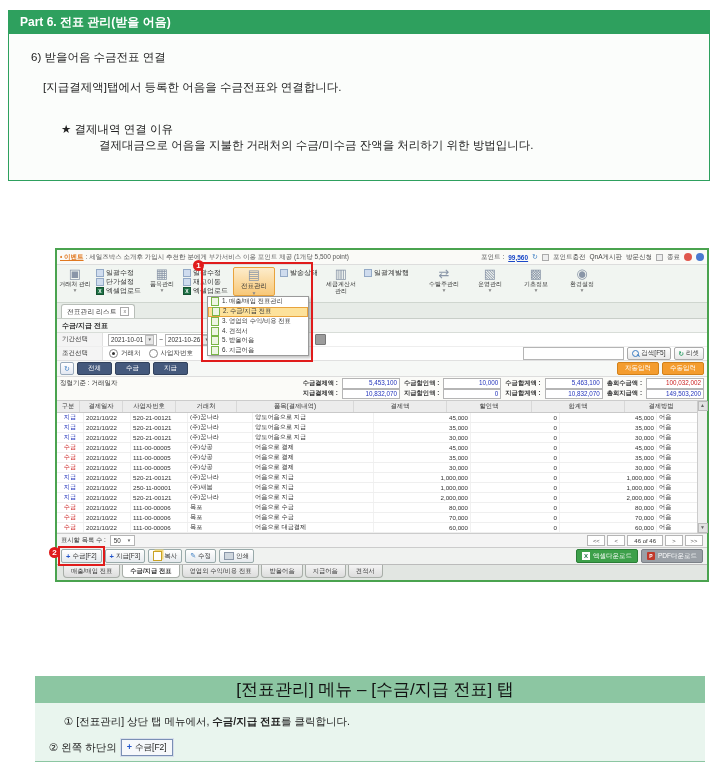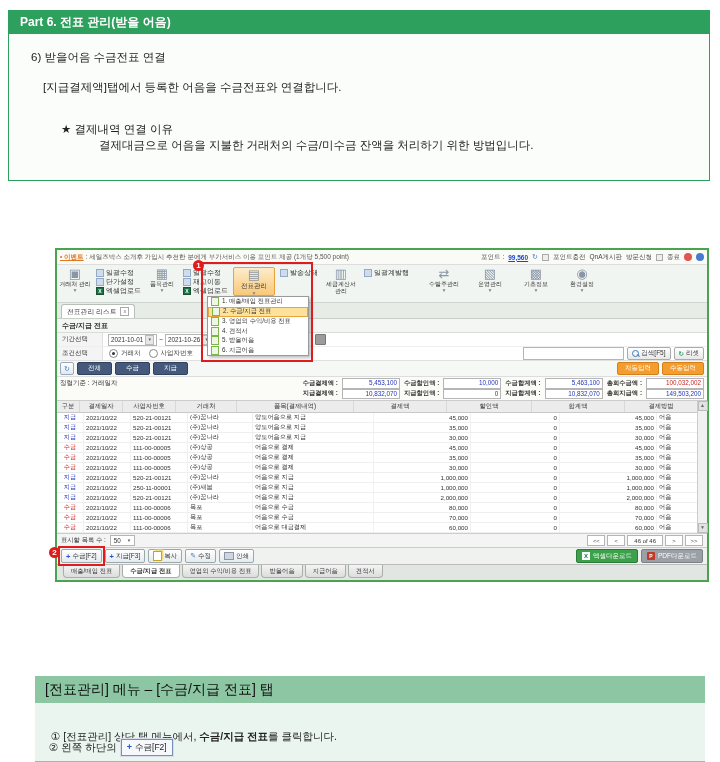--- a/index.html
+++ b/index.html
@@ -142,23 +142,23 @@
   .recv-wrap{position:relative;display:flex;}
   .redbox2{position:absolute;left:-3px;top:-3px;right:-3px;bottom:-3px;border:2px solid #e01b1b;z-index:8;pointer-events:none;}
   .badge2{left:-12px;top:-2px;}
   
   .btabs{height:15px;background:#e2e6e2;border-top:1px solid #bbb;display:flex;align-items:flex-start;padding-left:6px;gap:2px;}
   .btab{height:12px;background:linear-gradient(#f4f4f4,#ddd);border:1px solid #a8aea8;border-top:none;
         border-radius:0 0 4px 4px;display:flex;align-items:center;padding:0 7px;font-size:6.3px;cursor:pointer;}
   .btab.active{background:#fff;font-weight:bold;}
   
   .sec2{position:absolute;left:35px;top:676px;width:670px;}
-  .sec2-header{background:#8cc6a2;color:#111;font-size:14px;height:27px;line-height:27px;padding-left:10px;}
+  .sec2-header{background:#8cc6a2;color:#111;font-size:17px;height:27px;line-height:27px;padding-left:10px;text-align:center;}
   .sec2-body{background:#e9f5ee;border-bottom:2px solid #8cc6a2;height:58px;position:relative;font-size:10.5px;}
-  .step1{position:absolute;left:16px;top:12px;margin-top:15px;}
+  .step1{position:absolute;left:29px;top:12px;}
   .step2{position:absolute;left:14px;top:36px;display:flex;align-items:center;gap:4px;}
   .inline-btn{display:inline-flex;align-items:center;gap:3px;border:1px solid #7a8fb5;background:#f6f8fb;
               height:15px;padding:0 5px;font-size:8.5px;box-shadow:0 0 0 1px #d7dfeb;}
   b{font-weight:bold;}
 </style>
 </head>
 <body>
 
 <div class="sec1">
   <div class="sec1-header">Part 6. 전표 관리(받을 어음)</div>

